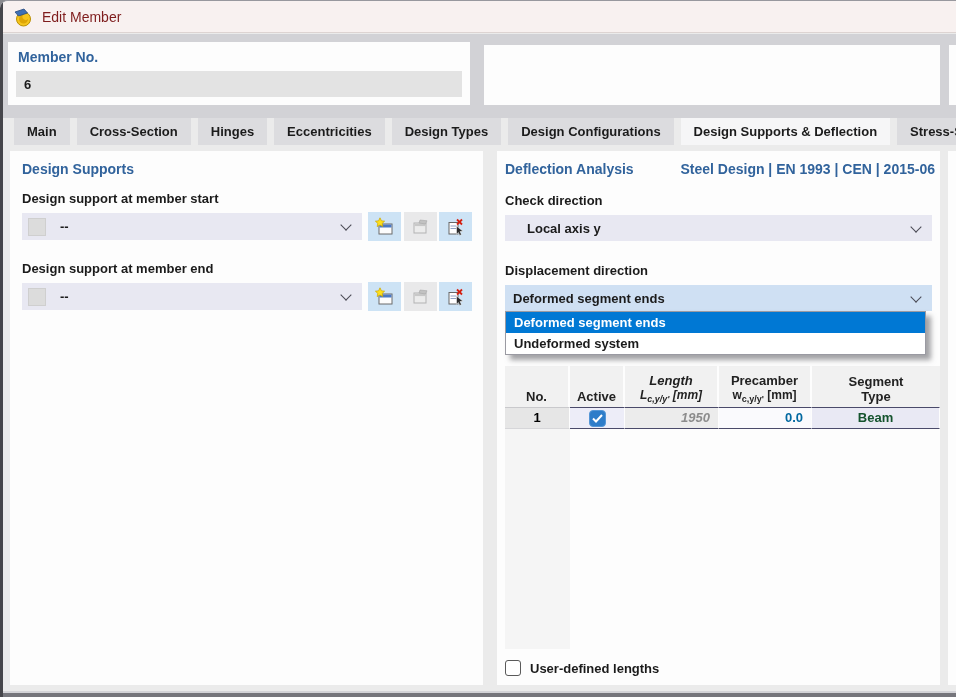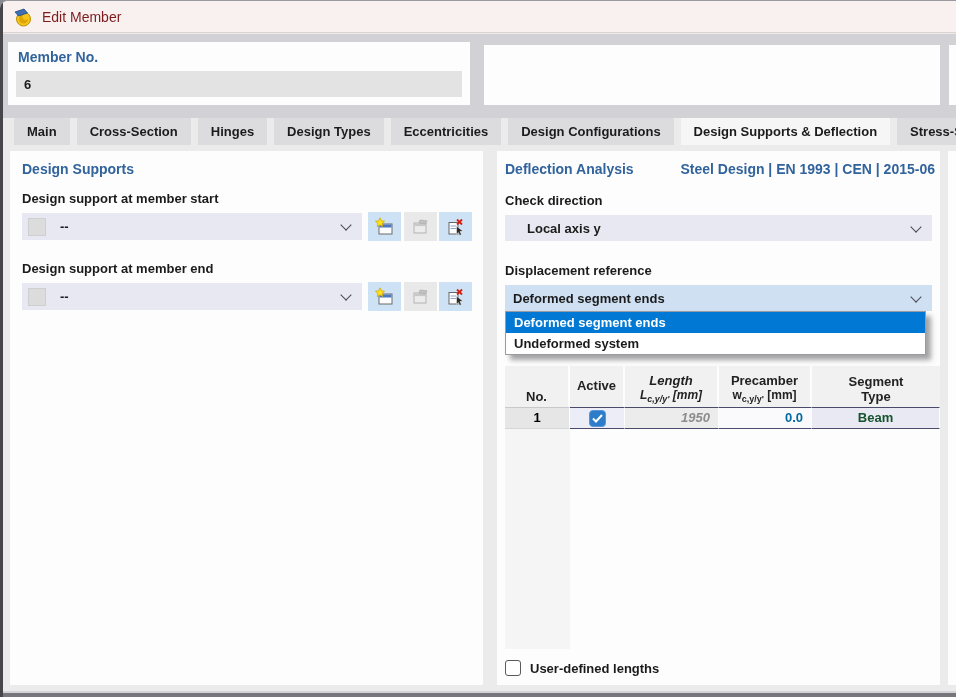--- a/index.html
+++ b/index.html
@@ -65,21 +65,21 @@
   .dropitem.sel { background:#0078d4; color:#fff; }
 
   
   .tbl { left:8px; top:214px; width:435px; }
   .trow { display:flex; }
   .hcell { background:#f1f1f1; border-right:2px solid #fdfdfd; border-top:1px solid #fdfdfd;
     display:flex; flex-direction:column; align-items:center; justify-content:flex-end;
     font-size:13px; font-weight:600; color:#222; padding-bottom:3px; height:42px; }
   .hcell .sub2 { font-size:12px; font-weight:600; color:#222; }
   sub { font-size:9px; }
-  .c0{width:65px;} .c1{width:55px;justify-content:center;} .c2{width:94px;font-style:italic;} .c3{width:93px;} .c4{width:128px; border-right:none;}
+  .c0{width:65px;} .c1{width:55px;} .c2{width:94px;font-style:italic;} .c3{width:93px;} .c4{width:128px; border-right:none;}
   .dcell { height:22px; line-height:20px; font-size:13px; border-top:1px solid #4a4a6a; border-bottom:1px solid #4a4a6a;
     border-right:1px solid #fdfdfd; display:flex; align-items:center; }
   .dcell.nob { border-top:1px solid #c9c9cc; border-bottom:1px solid #d6d6d9; }
   .num { justify-content:flex-end; padding-right:8px; font-weight:600; }
   .ctr { justify-content:center; }
   .no-strip { left:8px; top:278px; width:65px; height:220px; background:#f5f5f5; }
 
   .cb { width:17px; height:17px; border-radius:4px; }
   .cb.checked { background:#2d7cc9; border:1px solid #5596d6; display:flex; align-items:center; justify-content:center; }
   .cb.unchecked { background:#fff; border:1px solid #5a5a5a; border-radius:3px; width:16px; height:16px; }
@@ -109,22 +109,22 @@
     <div class="abs blue-h member-label">Member No.</div>
     <input class="abs member-input" value="6" style="">
   </div>
   <div class="abs panel top-right-box"></div>
   <div class="abs panel top-right-sliver"></div>
 
   <div class="abs tabbar">
     <div class="tab">Main</div>
     <div class="tab">Cross-Section</div>
     <div class="tab">Hinges</div>
+    <div class="tab">Eccentricities</div>
     <div class="tab">Design Types</div>
-    <div class="tab">Eccentricities</div>
     <div class="tab">Design Configurations</div>
     <div class="tab active">Design Supports &amp; Deflection</div>
     <div class="tab">Stress-Strain A</div>
   </div>
 
   <div class="abs content"></div>
 
   <div class="abs panel left-panel">
     <div class="abs blue-h" style="left:12px; top:10px;">Design Supports</div>
 
@@ -206,21 +206,21 @@
   <div class="abs panel right-panel">
     <div class="abs blue-h" style="left:8px; top:10px;">Deflection Analysis</div>
     <div class="abs blue-h" style="right:5px; top:10px;">Steel Design | EN 1993 | CEN | 2015-06</div>
 
     <div class="abs lbl" style="left:8px; top:42px;">Check direction</div>
     <div class="combo" style="left:8px; top:64px; width:427px; height:26px;">
       <span class="val" style="margin-left:22px;">Local axis y</span>
       <span class="chev"></span>
     </div>
 
-    <div class="abs lbl" style="left:8px; top:112px;">Displacement reference</div>
+    <div class="abs lbl" style="left:8px; top:112px;">Displacement direction</div>
     <div class="combo focused" style="left:8px; top:134px; width:427px; height:26px;">
       <span class="val" style="margin-left:8px;">Deformed segment ends</span>
       <span class="chev"></span>
     </div>
 
     <div class="abs droplist">
       <div class="dropitem sel">Deformed segment ends</div>
       <div class="dropitem">Undeformed system</div>
     </div>
 

